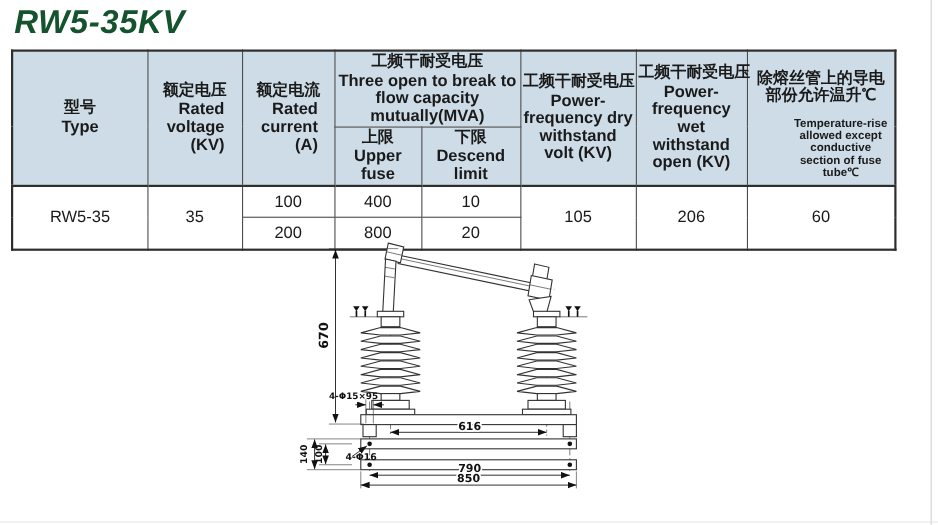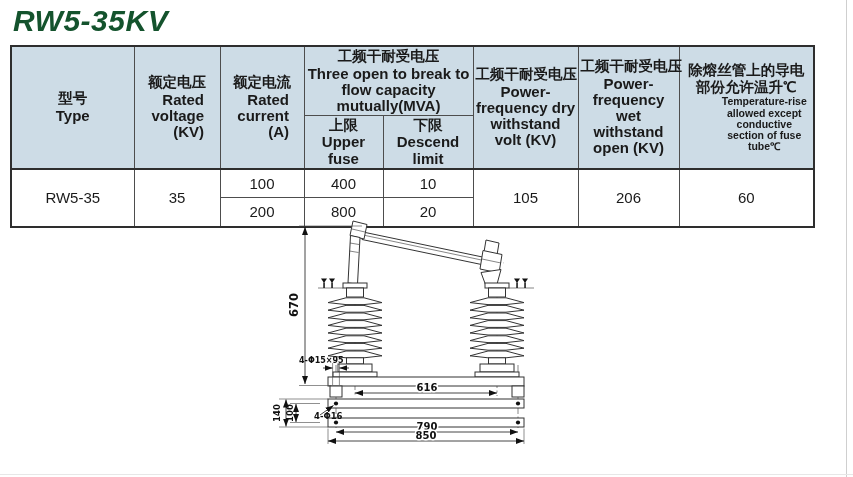--- a/index.html
+++ b/index.html
@@ -13,21 +13,21 @@
   table.spec{position:absolute;left:10px;top:45px;width:803px;border-collapse:collapse;
        border:2px solid #2e2e2e;table-layout:fixed;}
   .spec th,.spec td{border:1px solid #4d4d4d;text-align:center;vertical-align:middle;padding:1px 2px;}
   .spec thead th{background:#cddce6;}
   .spec thead tr.h1{height:45px;}
   .spec thead tr.h2{height:40px;}
   .spec tbody tr{height:29px;}
   .spec tbody tr:first-child td{border-top:2px solid #2e2e2e;}
   .spec td{font-size:15px;font-weight:400;}
   .zh{font-size:14.5px;font-weight:700;line-height:1.15;white-space:nowrap;}
-  .zh.wrap{white-space:normal;max-width:128px;margin:0 auto;}
+  .zh.wrap{white-space:normal;max-width:128px;margin:11px auto;}
   .en{font-size:15px;font-weight:600;line-height:1.07;margin-top:1px;}
   .en.narrow{max-width:54px;margin:1px auto 0;text-align:right;}
   .en.sm{font-size:10.5px;margin-left:36px;}
 
   .drawing{position:absolute;left:0;top:213px;}
   .shape{fill:#fff;stroke:#333;stroke-width:1;}
   .thin{stroke:#333;stroke-width:.6;fill:none;}
   .dim{stroke:#161616;stroke-width:.8;fill:none;}
   .ext{stroke:#444;stroke-width:.6;fill:none;}
   .cl{stroke:#555;stroke-width:.7;fill:none;stroke-dasharray:7 2.5 2 2.5;}

